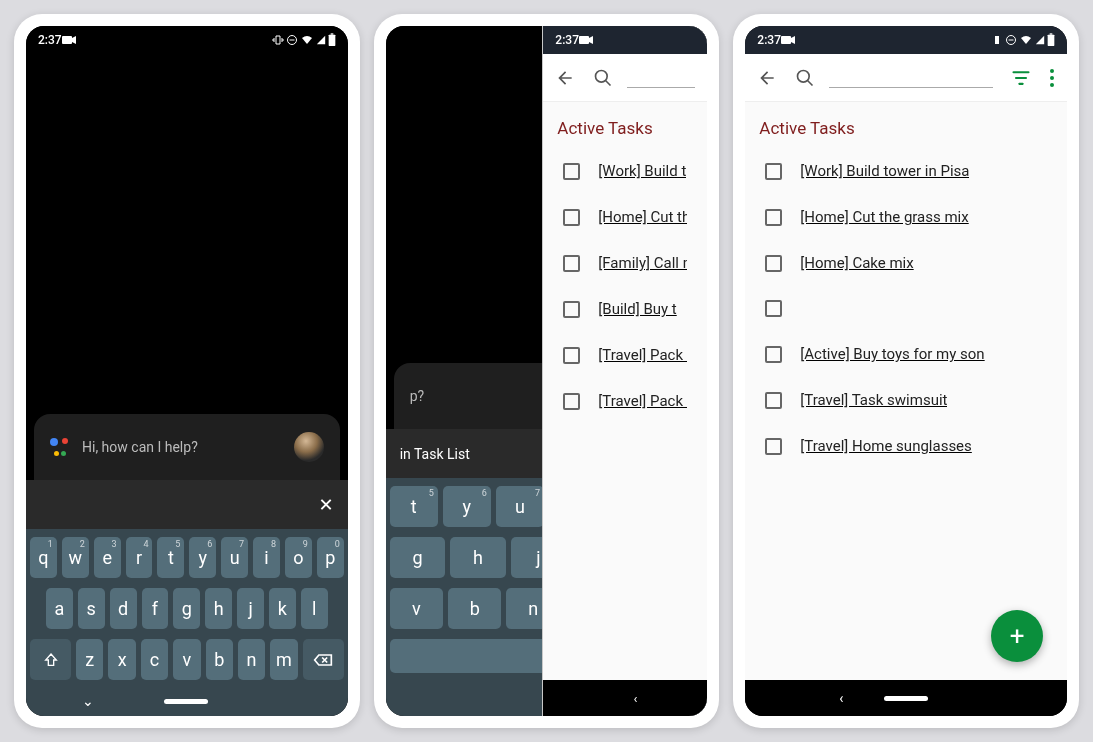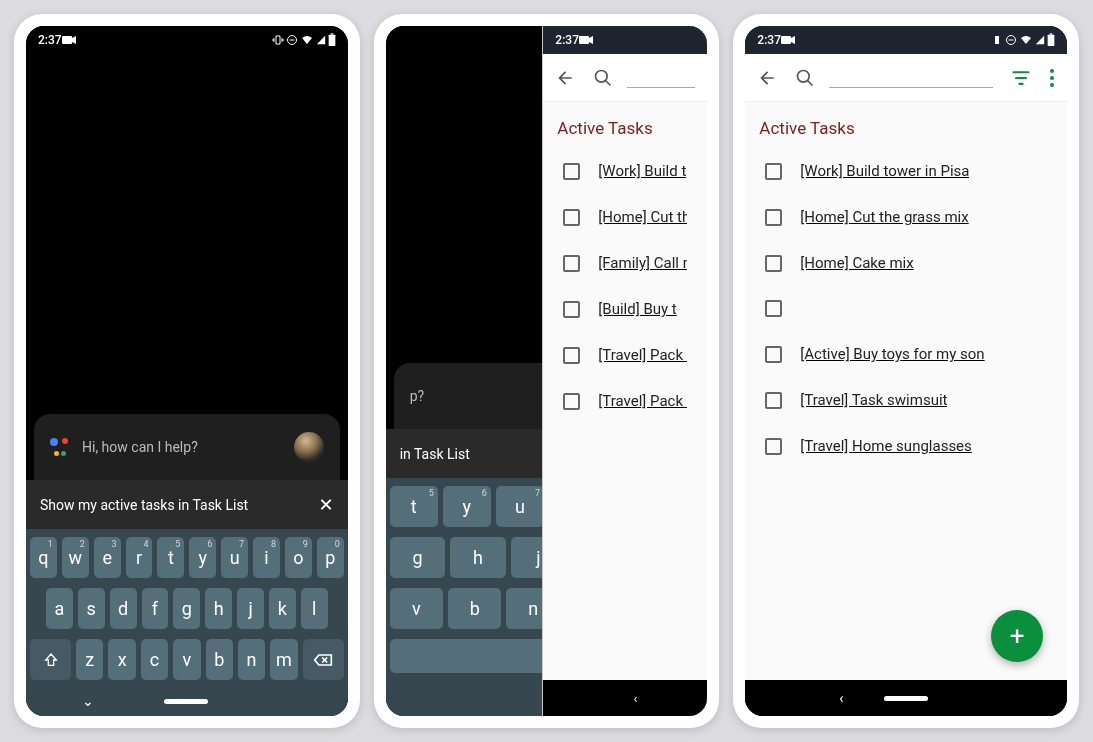--- a/index.html
+++ b/index.html
@@ -170,21 +170,20 @@
       <div class="assistant-logo">
         <span class="dot-b"></span>
           <span class="dot-r"></span>
           <span class="dot-y"></span>
           <span class="dot-g"></span>
       </div>
       <div class="assistant-prompt">Hi, how can I help?</div>
       <div class="avatar"></div>
     </div>
     <div class="input-bar">
-      <span>Show my active tasks in Task List</span>
       <span class="close">✕</span>
     </div>
     <div class="keyboard">
       <div class="krow">
         <div class="key">
             <span>q</span>
             <sup>1</sup>
           </div>
         <div class="key">
             <span>w</span>

